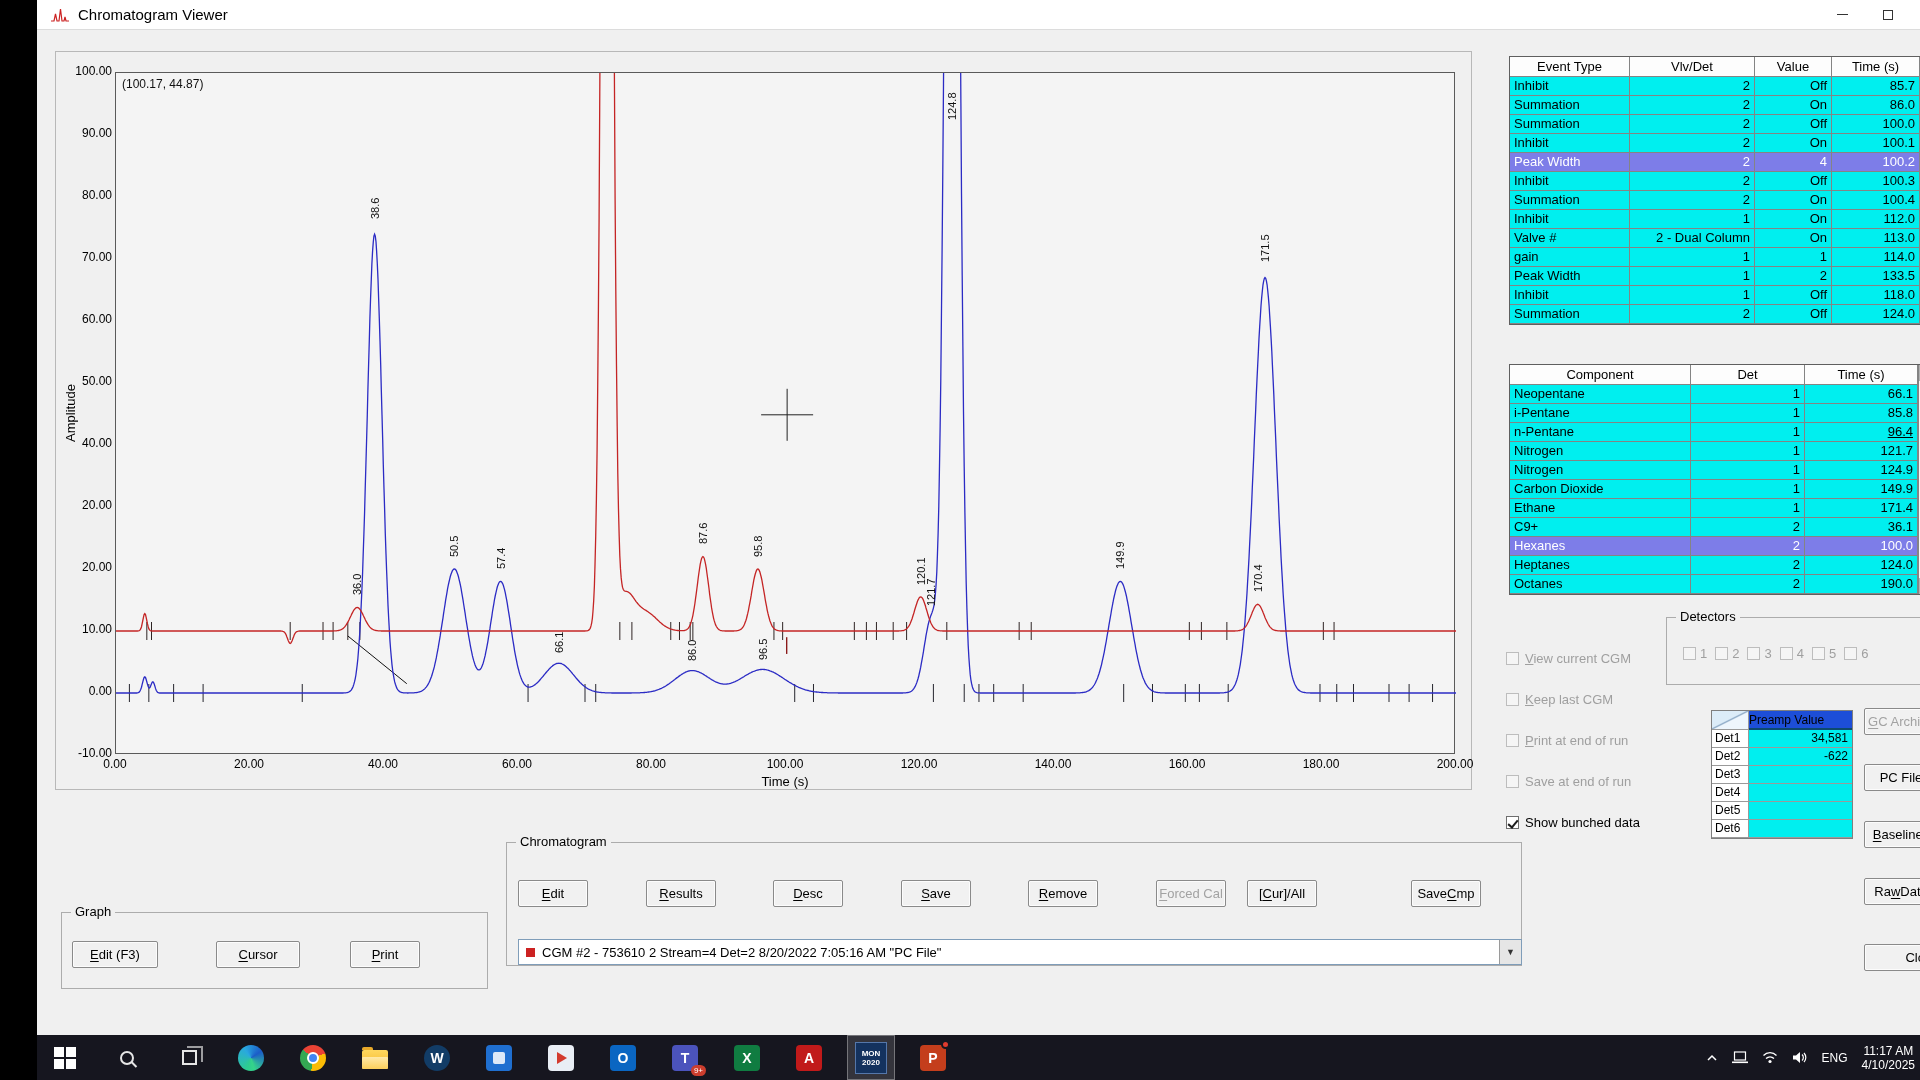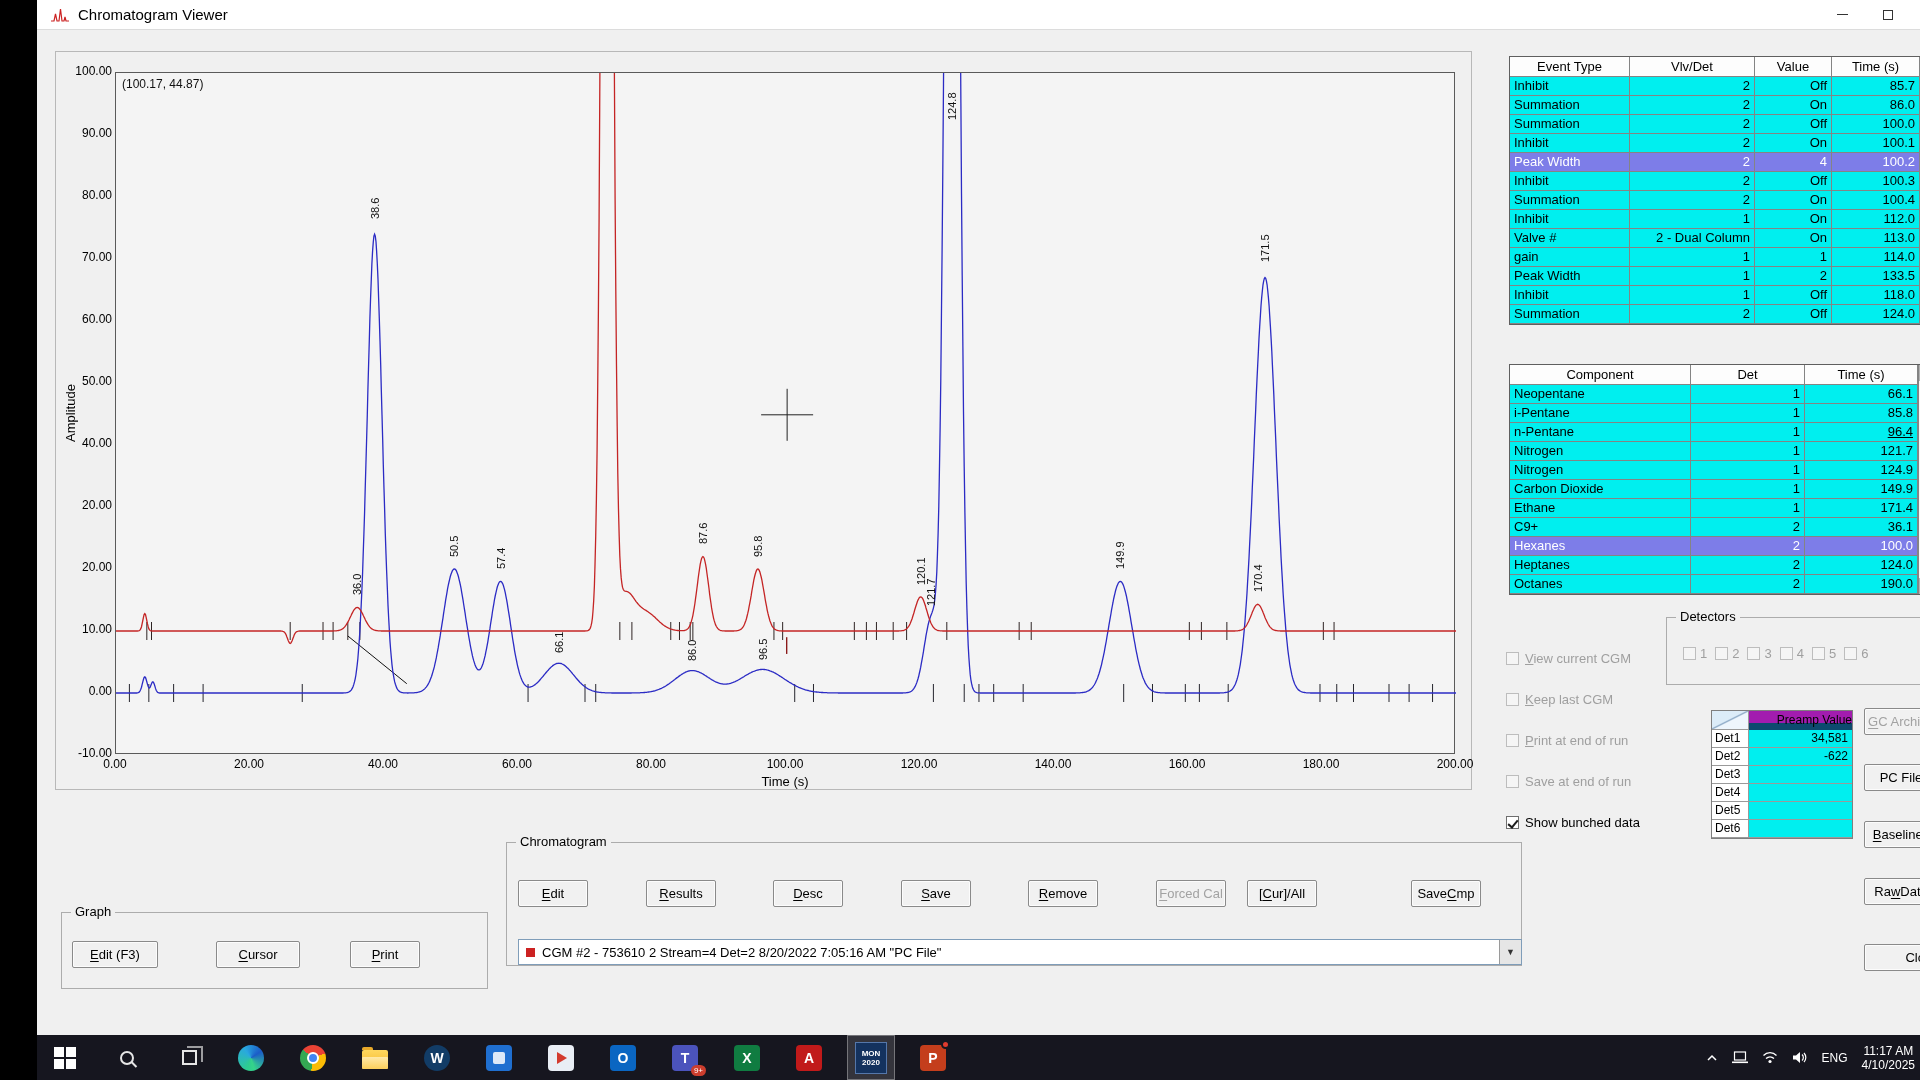--- a/index.html
+++ b/index.html
@@ -71,22 +71,22 @@
   .cb.checked::after { content:""; position:absolute; left:3px; top:1px; width:4px; height:8px;
                        border:solid #1c1c1c; border-width:0 2px 2px 0; transform:rotate(40deg); }
   .opt-label { font-size:13px; }
   .opt-label.disabled { color:#9f9f9f; }
 
   
   .preamp { position:absolute; left:1674px; top:680px; width:142px; background:#fff; border:1px solid #7f7f7f; }
   .p-row { display:flex; }
   .p-corner { width:37px; height:19px; border-right:1px solid #9a9a9a; border-bottom:1px solid #9a9a9a;
               background:linear-gradient(to bottom right,#dcecf8 46%,#8aa7c4 50%,#eef6fd 54%); }
-  .p-head { width:103px; height:19px; line-height:18px; text-align:right; font-size:12px;
-            background:#a21caf; border-bottom:7px solid #0c4a6e; }
+  .p-head { width:103px; height:19px; line-height:18px; text-align:left; font-size:12px;
+            background:#1d4ed8; border-bottom:2px solid #0c4a6e; }
   .p-det { width:37px; height:18px; line-height:17px; font-size:12px; padding-left:3px; background:#fff;
            border-right:1px solid #9a9a9a; border-bottom:1px solid #9a9a9a; }
   .p-val { width:103px; height:18px; line-height:17px; font-size:12px; text-align:right; padding-right:4px;
            background:#00efef; border-bottom:1px solid #9a9a9a; }
 
   
   .btn { position:absolute; appearance:none; background:#f1f1f1; border:1px solid #8a8a8a; border-radius:2px;
          font-family:inherit; font-size:13px; color:#000; box-shadow:inset 0 0 0 1px #fcfcfc;
          display:flex; align-items:center; justify-content:center; cursor:default; }
   .btn.disabled { color:#a2a2a2; }

